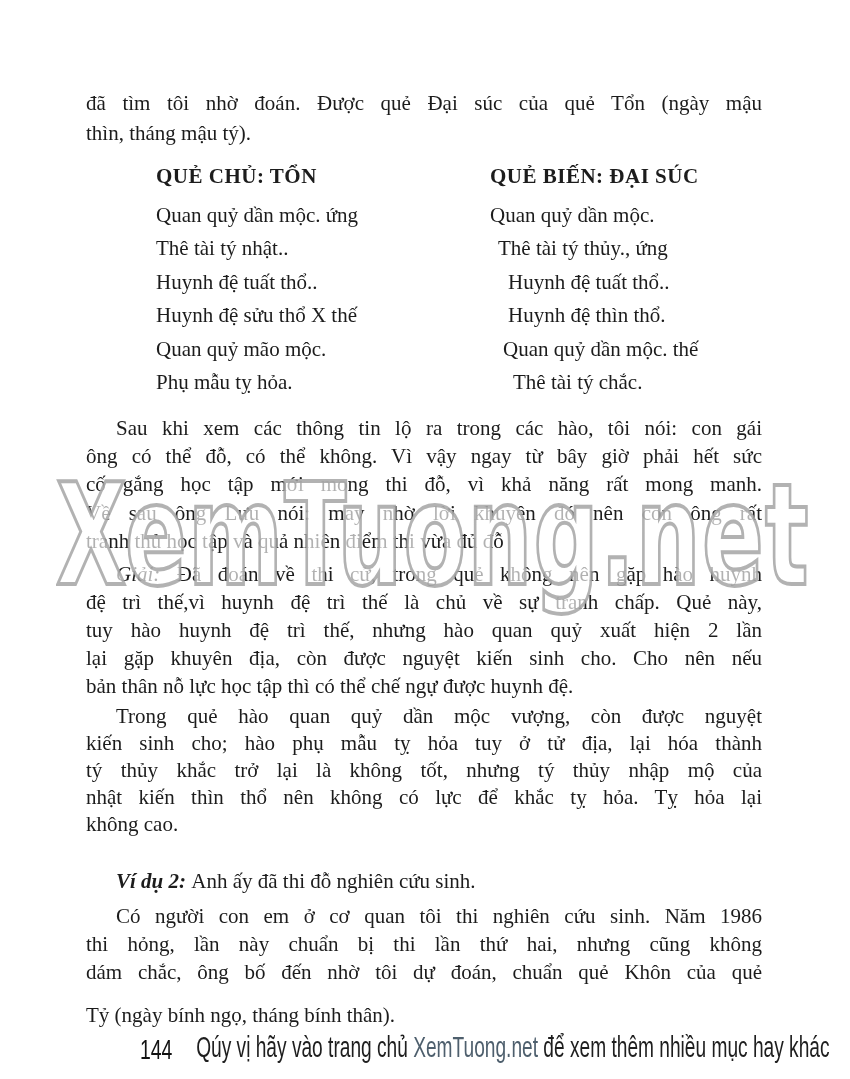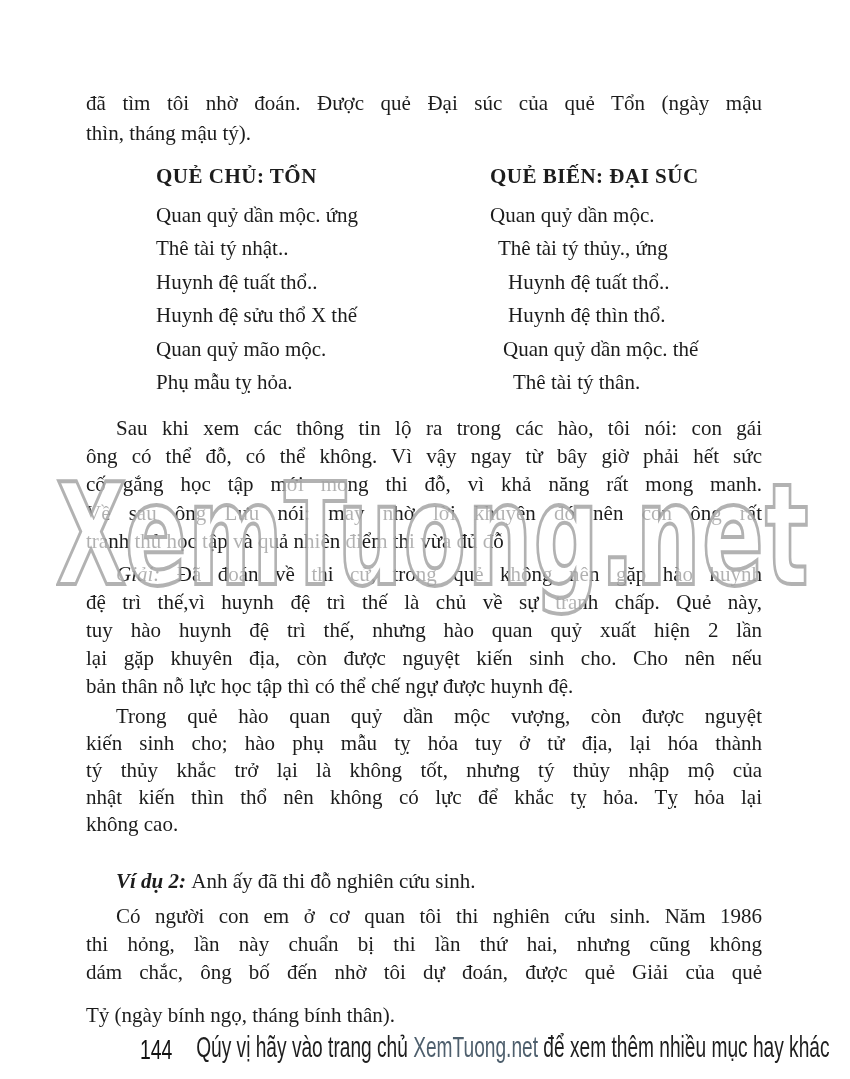--- a/index.html
+++ b/index.html
@@ -139,21 +139,21 @@
         <div class="jline" style="height: 27px; line-height: 27px;">tý thủy khắc trở lại là không tốt, nhưng tý thủy nhập mộ của</div>
         <div class="jline" style="height: 27px; line-height: 27px;">nhật kiến thìn thổ nên không có lực để khắc tỵ hỏa. Tỵ hỏa lại</div>
         <div class="jline last" style="height: 27px; line-height: 27px;">không cao.</div>
       </div>
       <div class="para" style="top: 867px;">
         <div class="jline last" style="height: 28px; line-height: 28px; padding-left: 30px;"><span class="lead bold-italic">Ví dụ 2: </span>Anh ấy đã thi đỗ nghiên cứu sinh.</div>
       </div>
       <div class="para" style="top: 903px;">
         <div class="jline" style="height: 27.8px; line-height: 27.8px; padding-left: 30px;">Có người con em ở cơ quan tôi thi nghiên cứu sinh. Năm 1986</div>
         <div class="jline" style="height: 27.8px; line-height: 27.8px;">thi hỏng, lần này chuẩn bị thi lần thứ hai, nhưng cũng không</div>
-        <div class="jline" style="height: 27.8px; line-height: 27.8px;">dám chắc, ông bố đến nhờ tôi dự đoán, được quẻ Giải của quẻ</div>
+        <div class="jline" style="height: 27.8px; line-height: 27.8px;">dám chắc, ông bố đến nhờ tôi dự đoán, chuẩn quẻ Khôn của quẻ</div>
         <div class="jline last" style="height: 27.8px; line-height: 27.8px; margin-top: 16px;">Tỷ (ngày bính ngọ, tháng bính thân).</div>
       </div>
     </div>
 
   <div class="hex-col left">
     <div class="hex-title">QUẺ CHỦ: TỔN</div>
     <div>
         <div class="hex-item">Quan quỷ dần mộc. ứng</div>
         <div class="hex-item">Thê tài tý nhật..</div>
         <div class="hex-item">Huynh đệ tuất thổ..</div>
@@ -164,21 +164,21 @@
   </div>
 
   <div class="hex-col right">
     <div class="hex-title">QUẺ BIẾN: ĐẠI SÚC</div>
     <div>
         <div class="hex-item">Quan quỷ dần mộc.</div>
         <div class="hex-item">Thê tài tý thủy., ứng</div>
         <div class="hex-item">Huynh đệ tuất thổ..</div>
         <div class="hex-item">Huynh đệ thìn thổ.</div>
         <div class="hex-item">Quan quỷ dần mộc. thế</div>
-        <div class="hex-item">Thê tài tý thân.</div>
+        <div class="hex-item">Thê tài tý chắc.</div>
       </div>
   </div>
 
   <div class="watermark">XemTuong.net</div>
 
   <div class="pageno">144</div>
 
   <div class="footer-line">
     <span class="fscale"><span>Qúy vị hãy vào trang chủ </span><span class="brand" style="color: rgb(78, 95, 109);">XemTuong.net</span><span> để xem thêm nhiều mục hay khác</span></span>
   </div>

